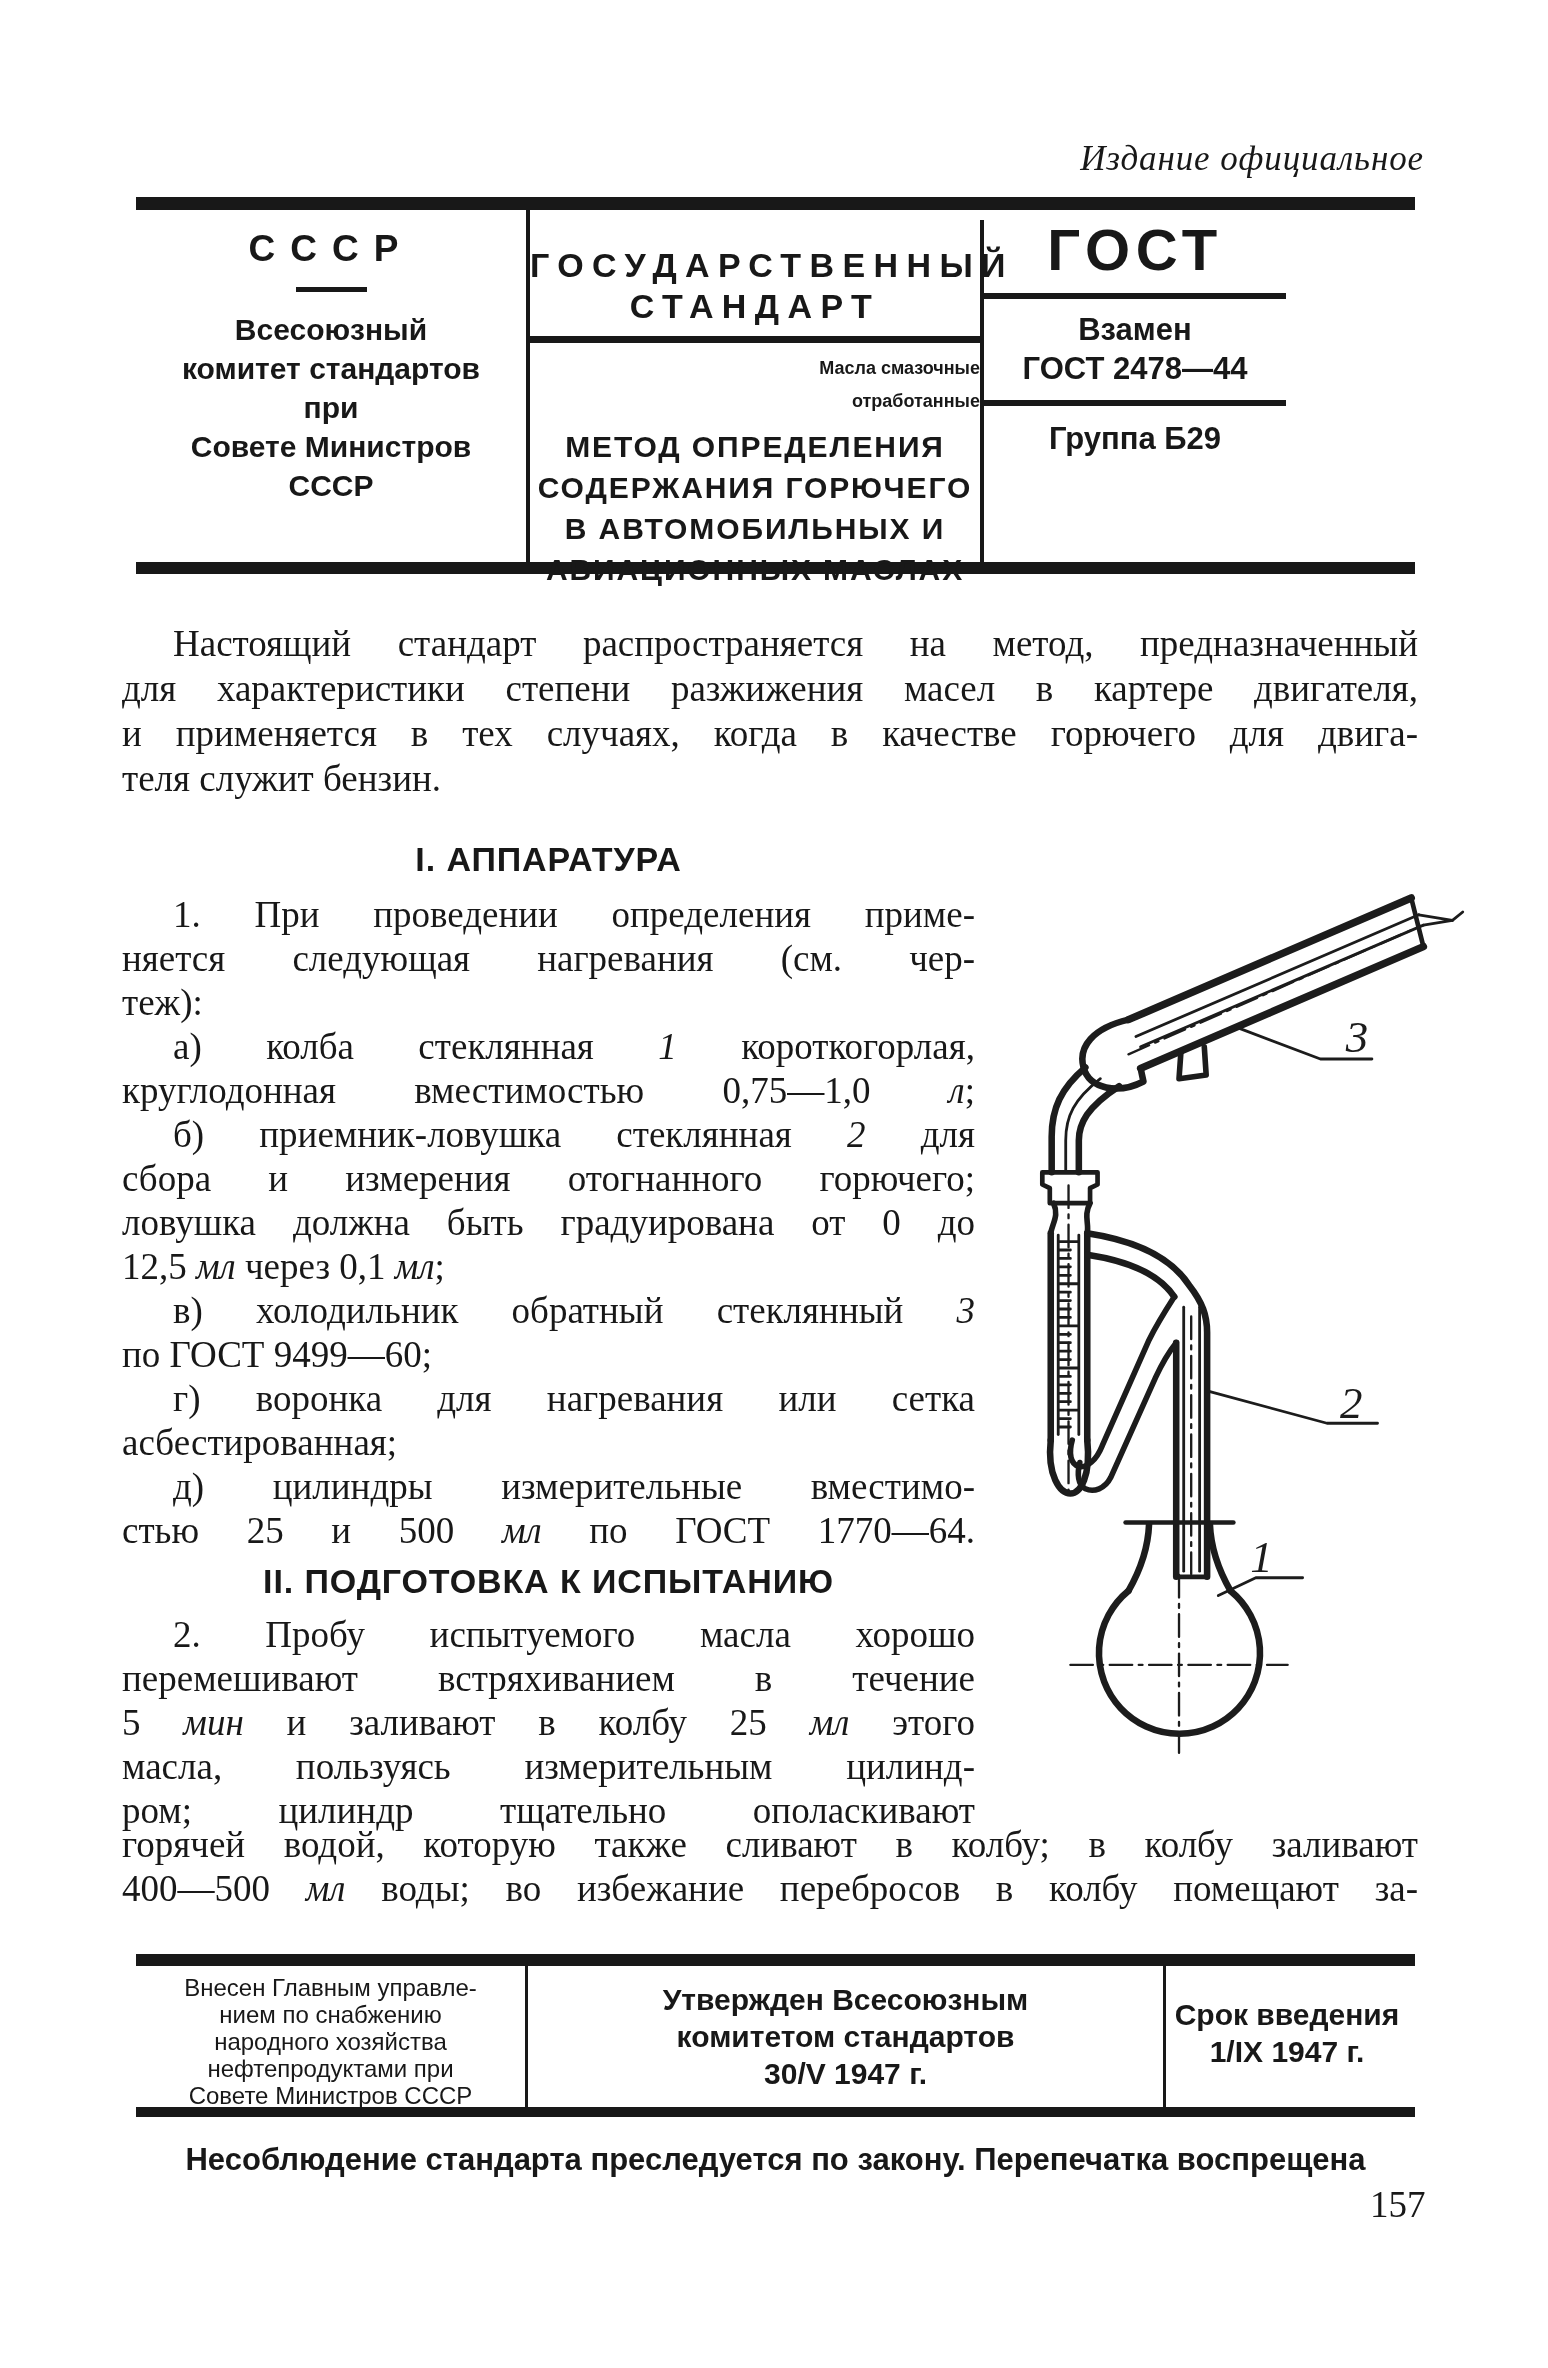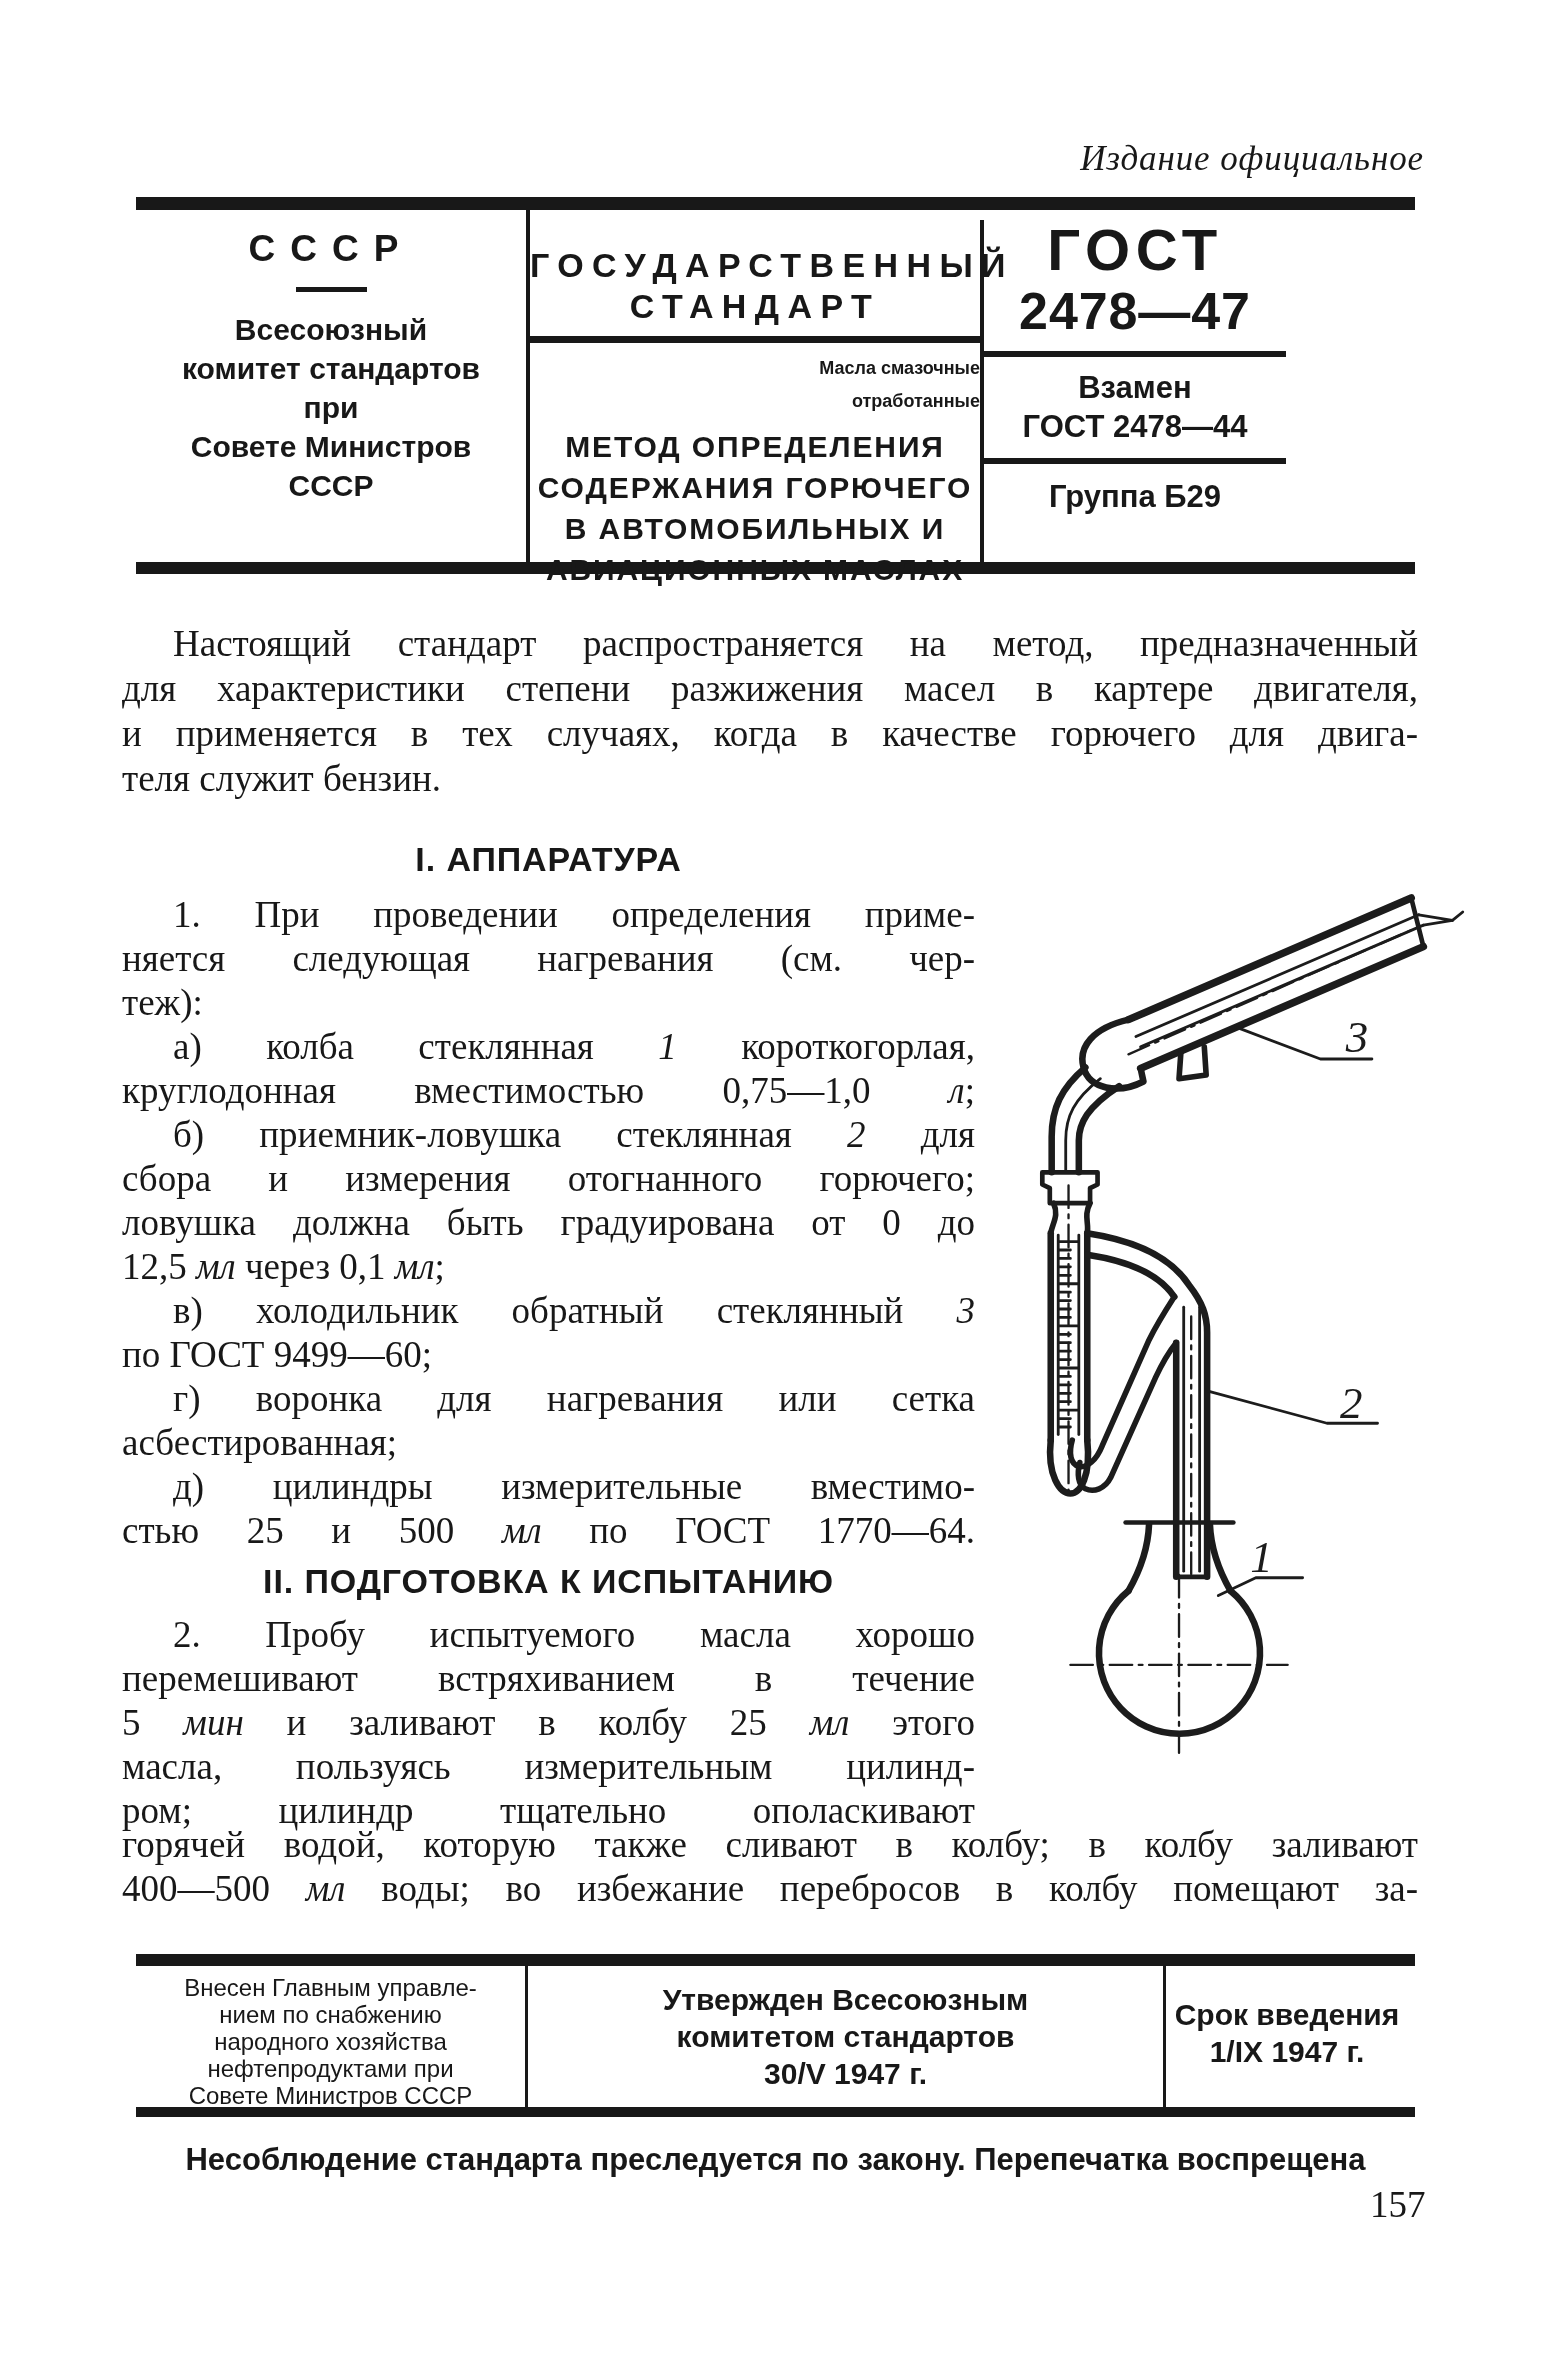--- a/index.html
+++ b/index.html
@@ -112,21 +112,20 @@
         </div>
       <div class="methodlines">
           <div class="tline">МЕТОД ОПРЕДЕЛЕНИЯ</div>
           <div class="tline">СОДЕРЖАНИЯ ГОРЮЧЕГО</div>
           <div class="tline">В АВТОМОБИЛЬНЫХ И</div>
           <div class="tline">АВИАЦИОННЫХ МАСЛАХ</div>
         </div>
     </div>
     <div class="hcol hcol3">
       <div class="g1">ГОСТ</div>
-      <div class="g2">2478—47</div>
       <div class="hr3"></div>
       <div class="vzamen">
           <div class="tline">Взамен</div>
           <div class="tline">ГОСТ 2478—44</div>
         </div>
       <div class="hr3"></div>
       <div class="gruppa">Группа Б29</div>
     </div>
   </div>
 

